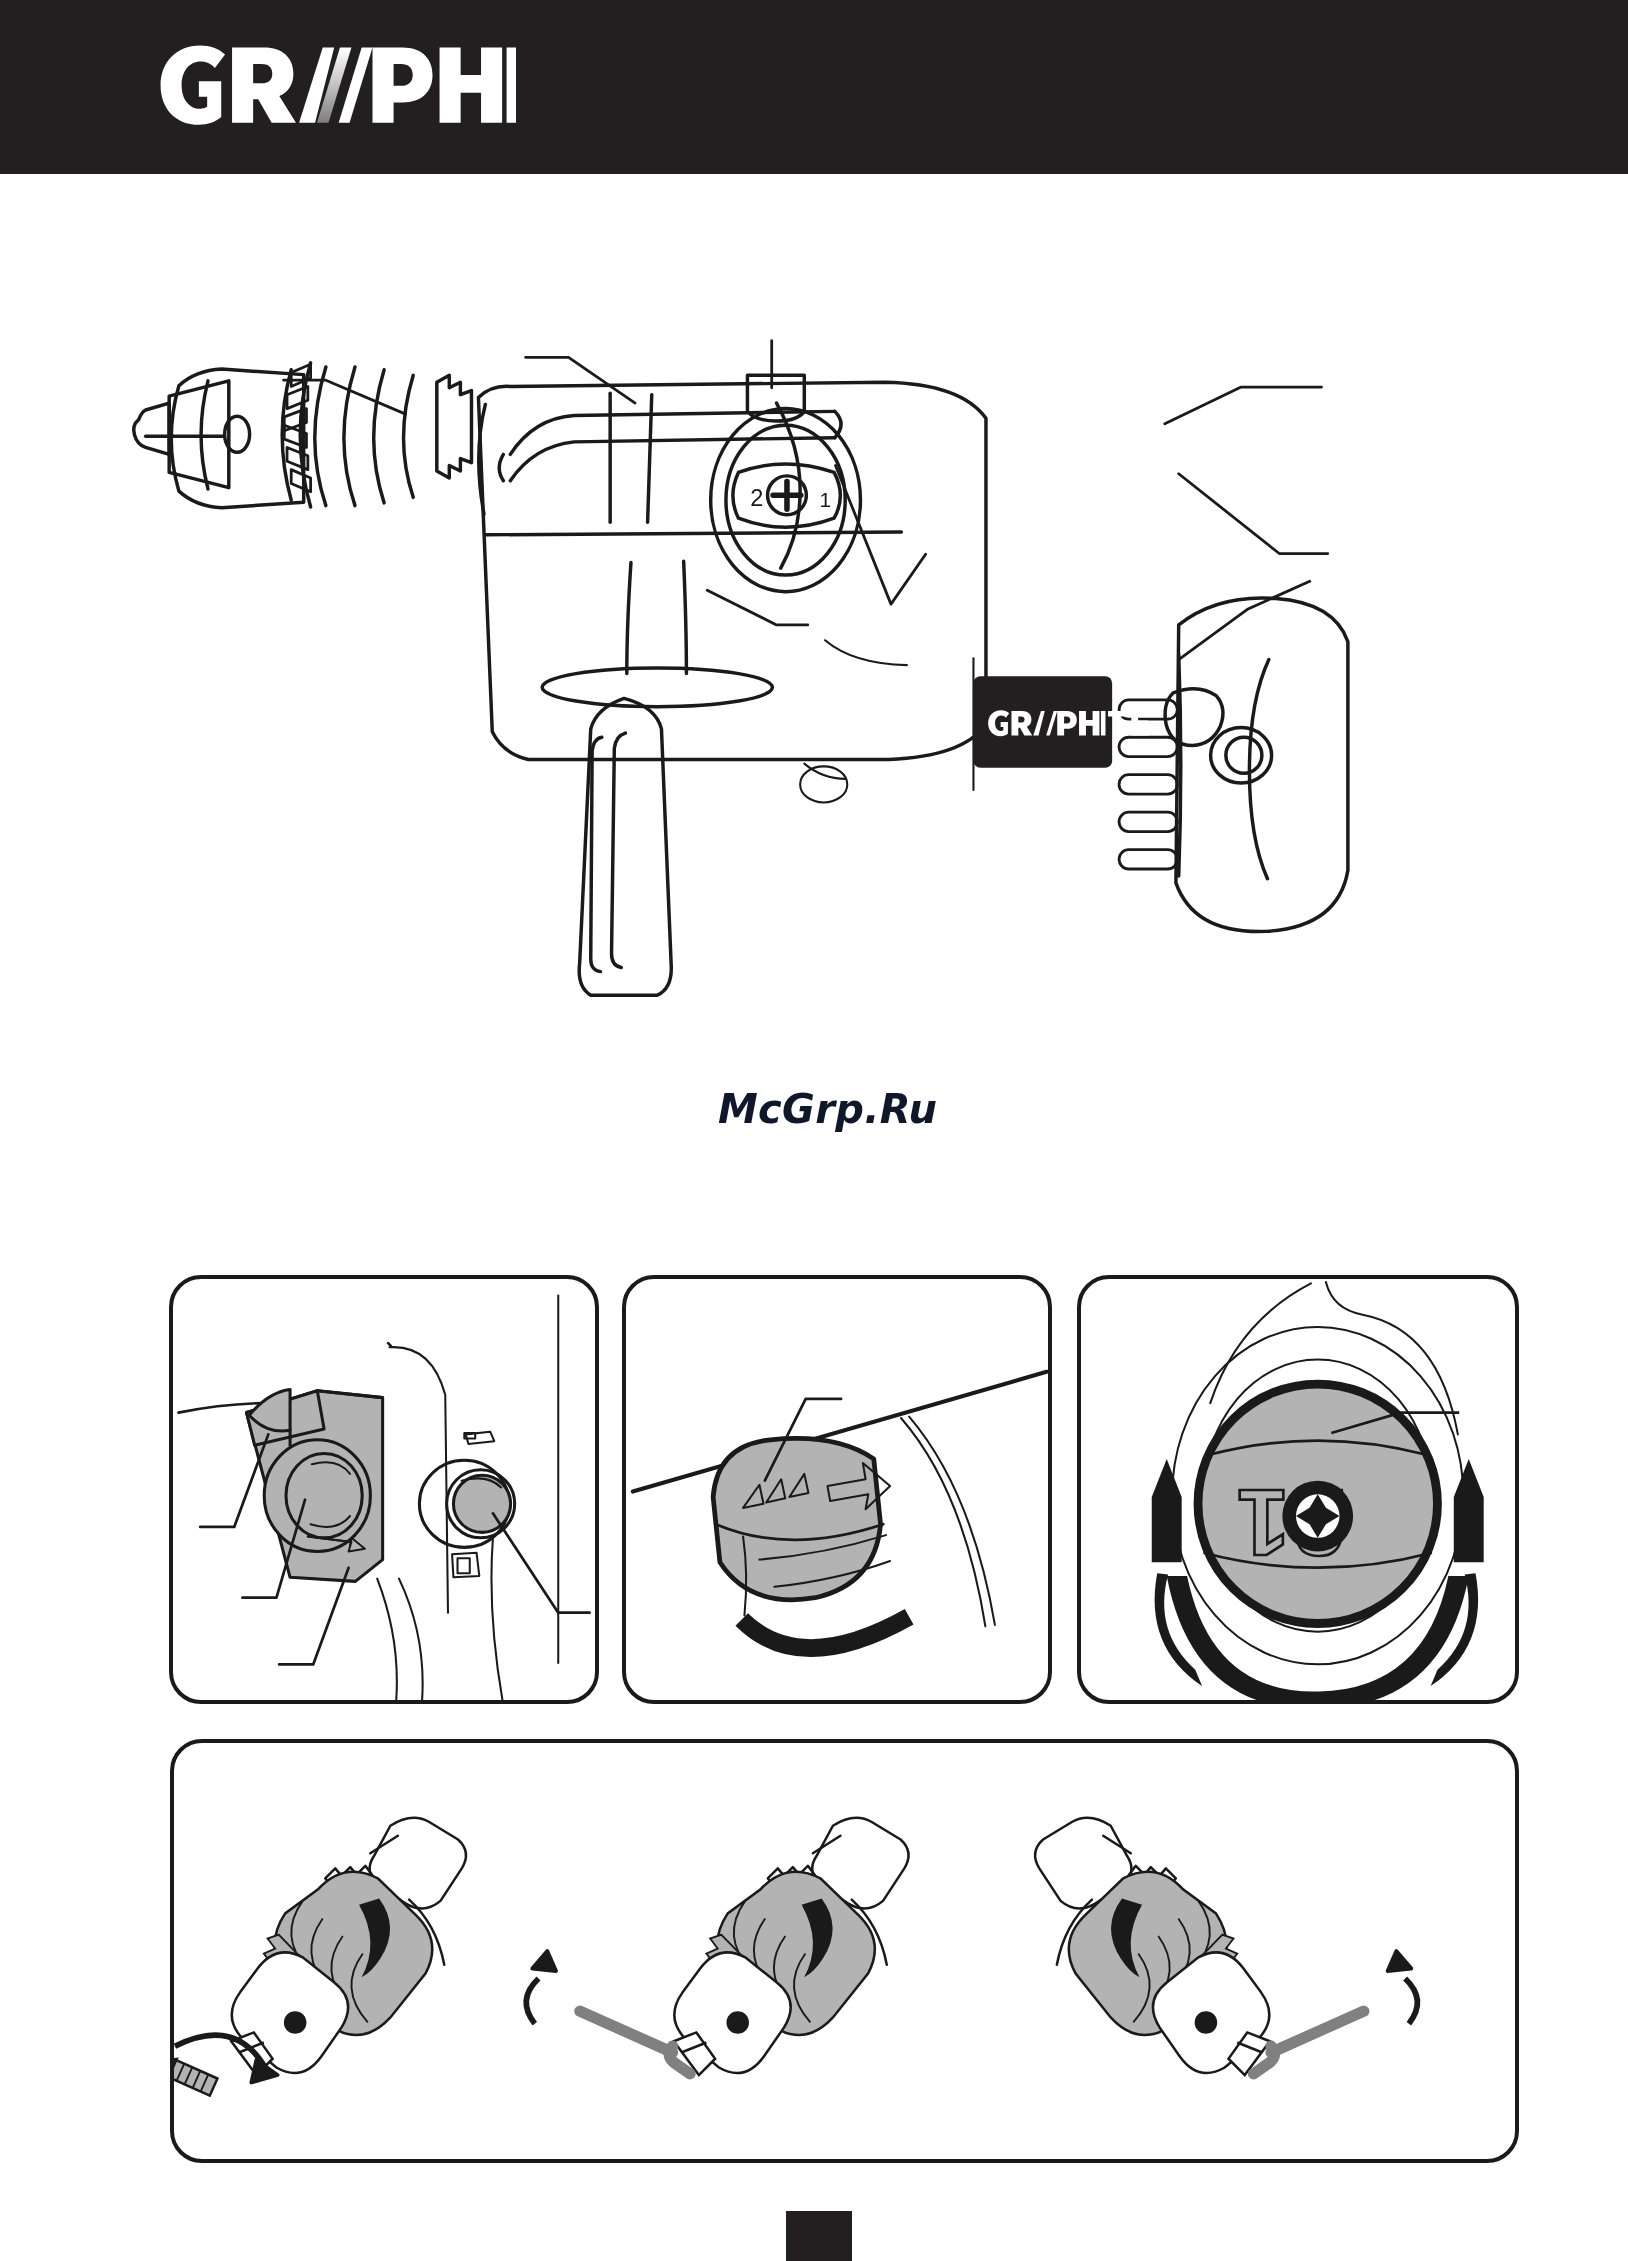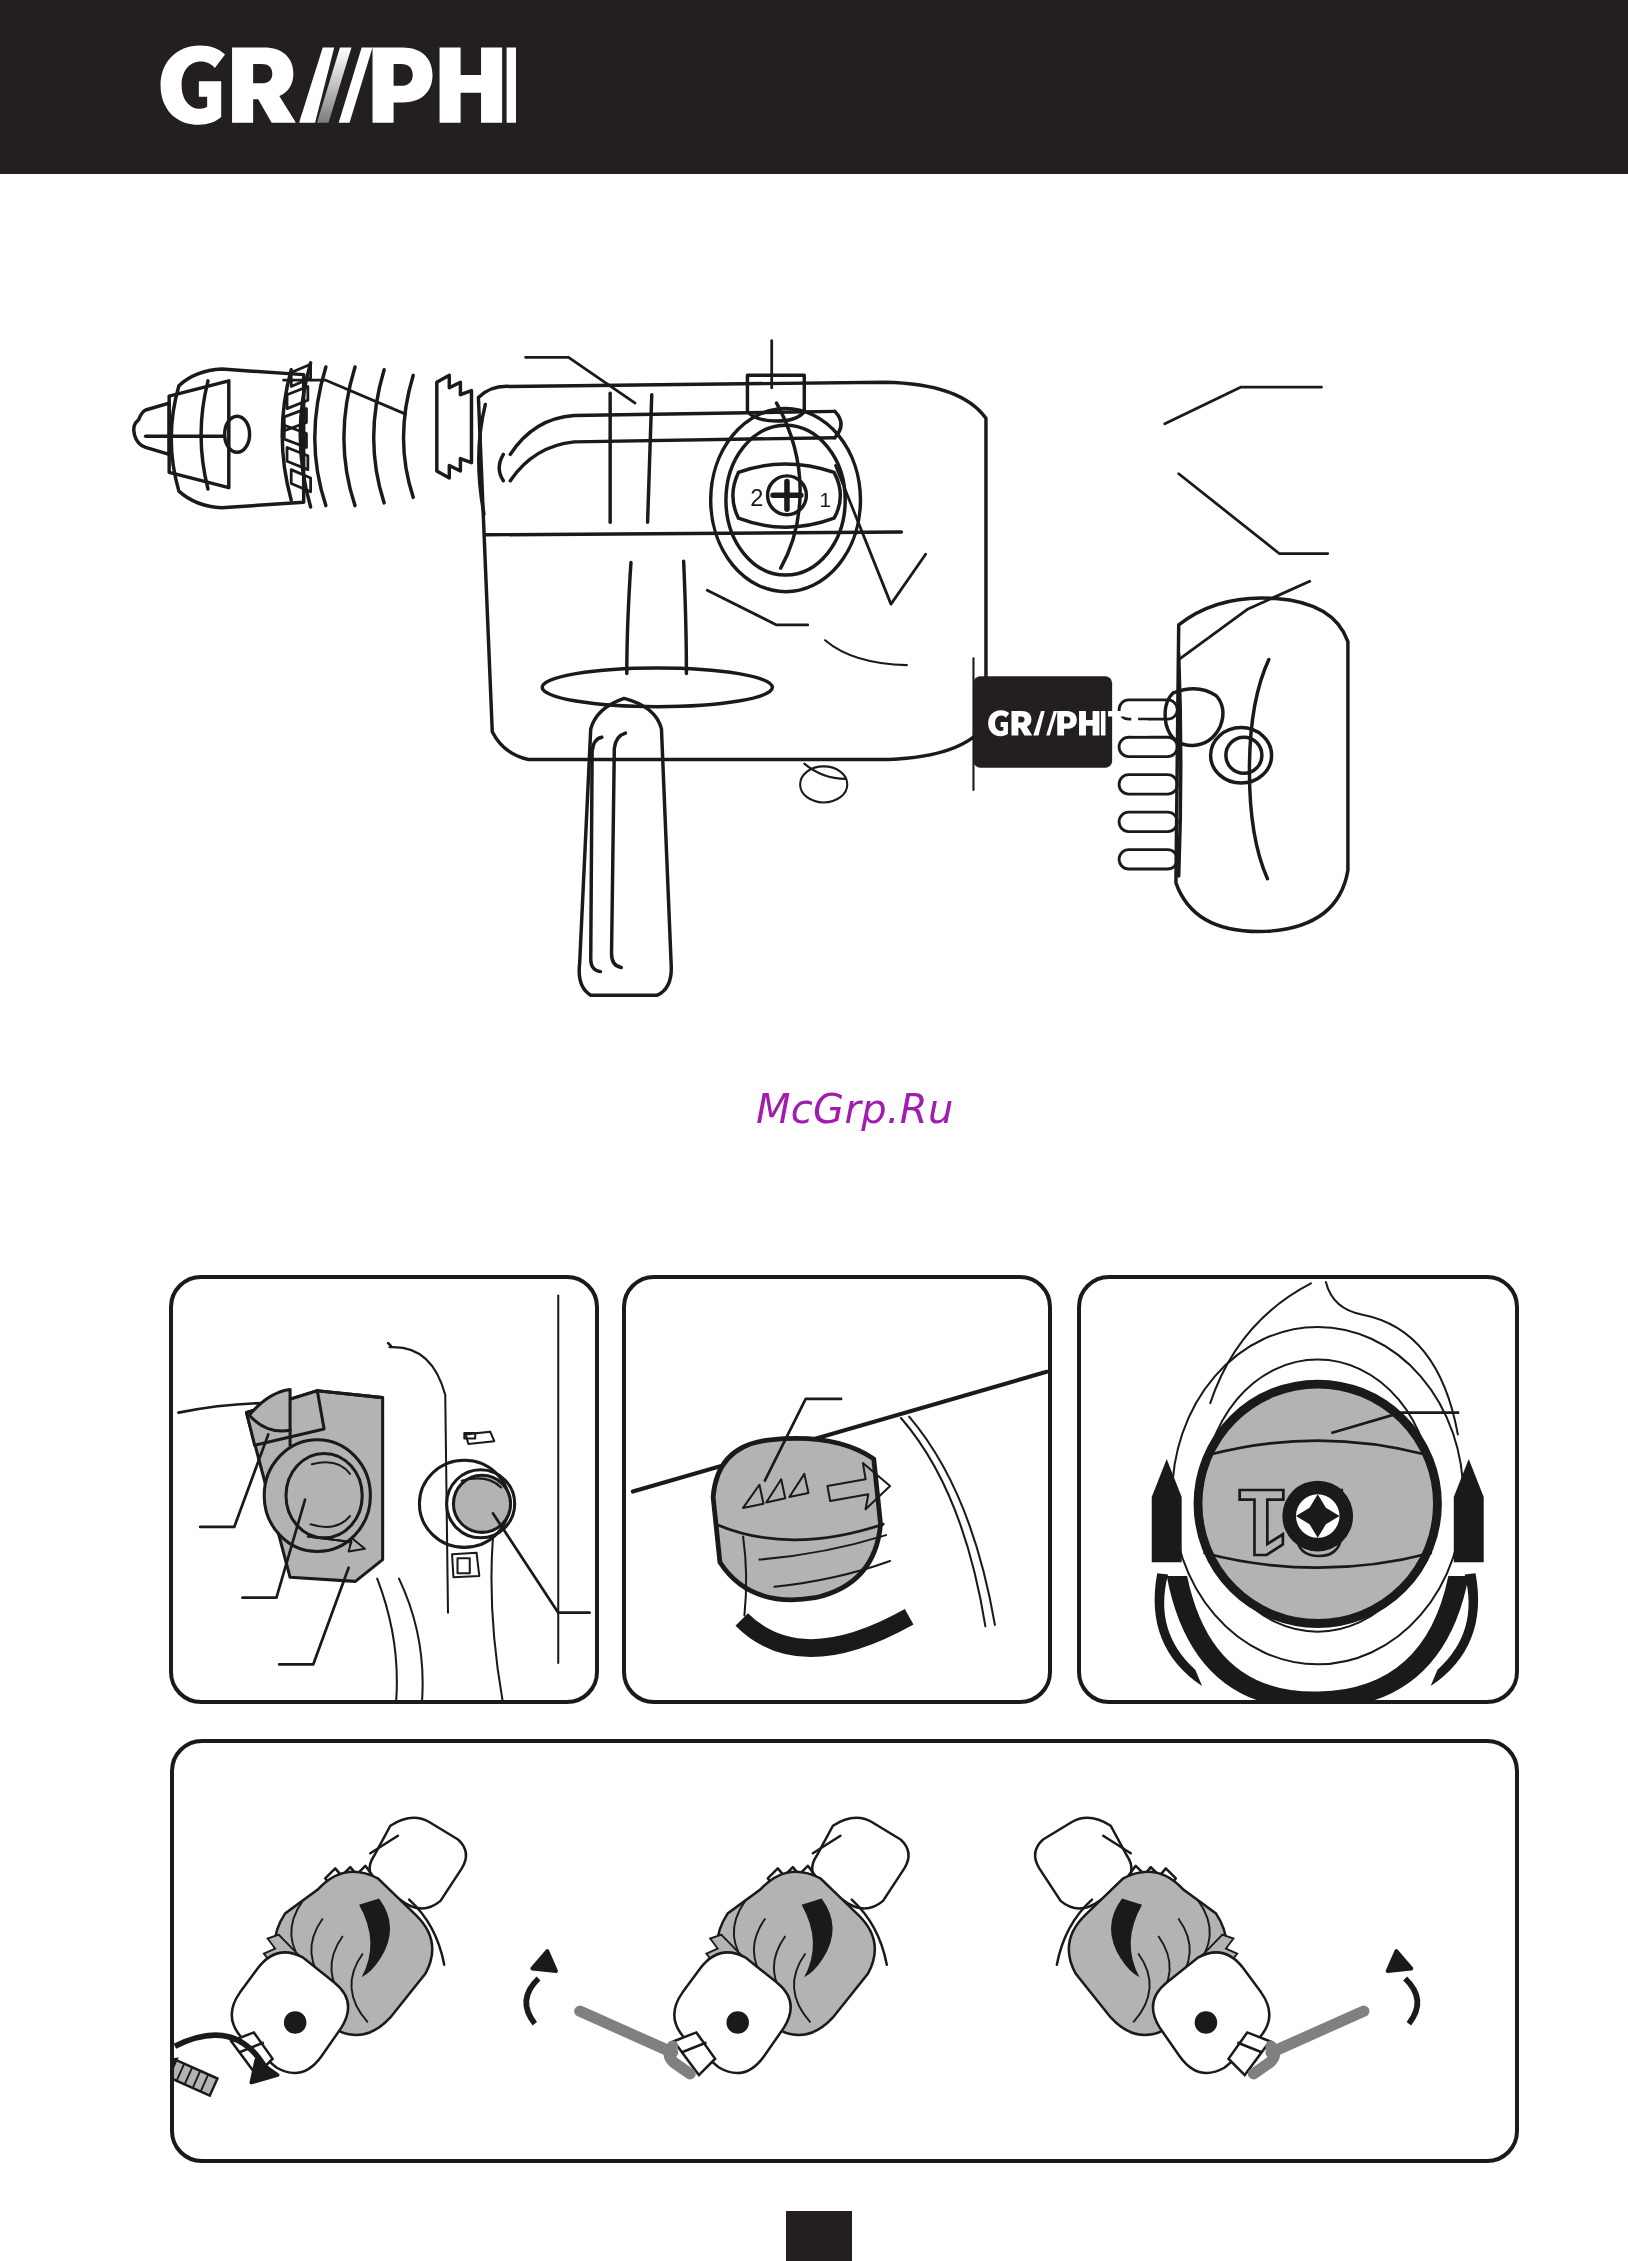--- a/index.html
+++ b/index.html
@@ -8,23 +8,23 @@
 
   
   .header{position:absolute;left:0;top:0;width:1628px;height:174px;background:#231f20;}
   .brand{position:absolute;left:158px;top:43px;height:83px;}
   .brand svg{display:block;height:83px;}
 
   
   .hero{position:absolute;left:0px;top:174px;width:1628px;height:1096px;}
   .hero svg{display:block;width:100%;height:100%;}
 
-  .watermark{position:absolute;left:756px;top:1086px;
+  .watermark{position:absolute;left:718px;top:1086px;
              font-family:"DejaVu Sans",sans-serif;font-style:italic;
-             font-size:40px;font-weight:400;color:#a21caf;letter-spacing:0.3px;}
+             font-size:40px;font-weight:700;color:#0f172a;letter-spacing:0.3px;}
 
   
   .panelrow{position:absolute;left:0;top:1275px;width:1628px;height:430px;}
   .panel{position:absolute;top:0;height:429px;box-sizing:border-box;
          border:4.9px solid #1a1a1a;border-radius:32px;background:#fff;overflow:hidden;}
   .panel svg{display:block;width:100%;height:100%;}
   #panel-a{left:169px;width:430px;}
   #panel-b{left:622px;width:430px;}
   #panel-c{left:1077px;width:442px;}
 

